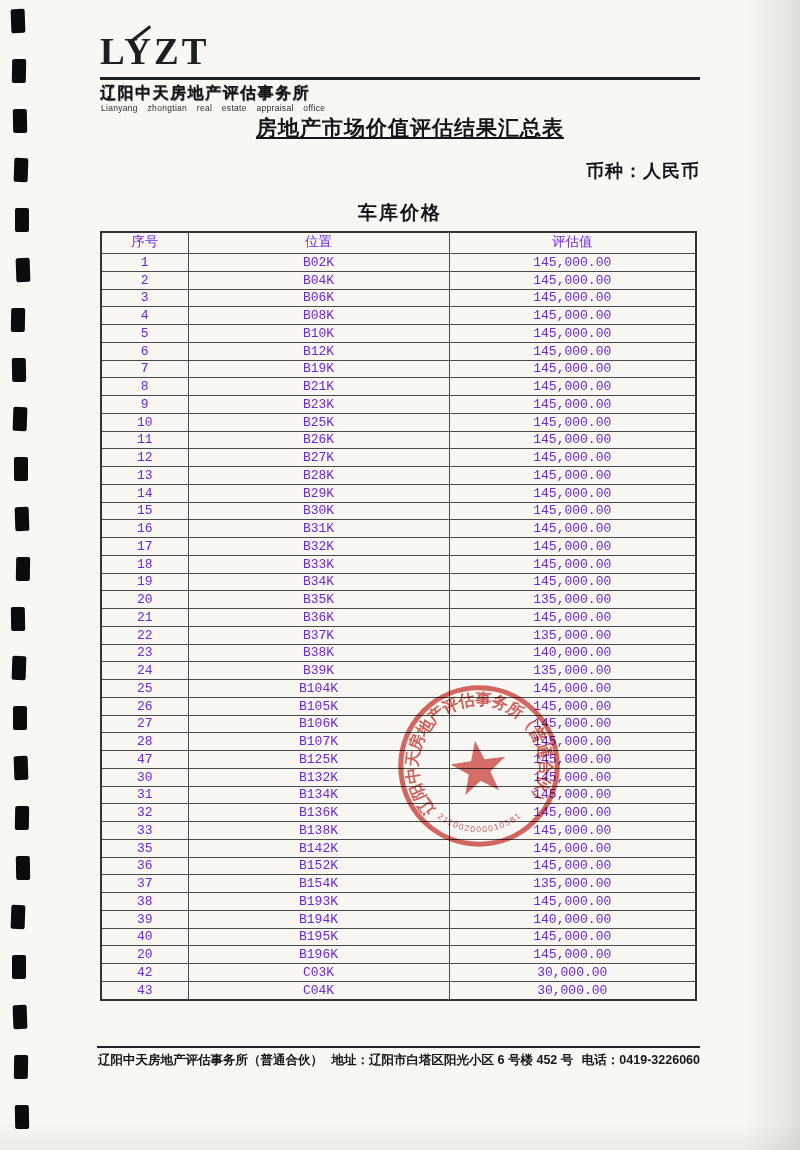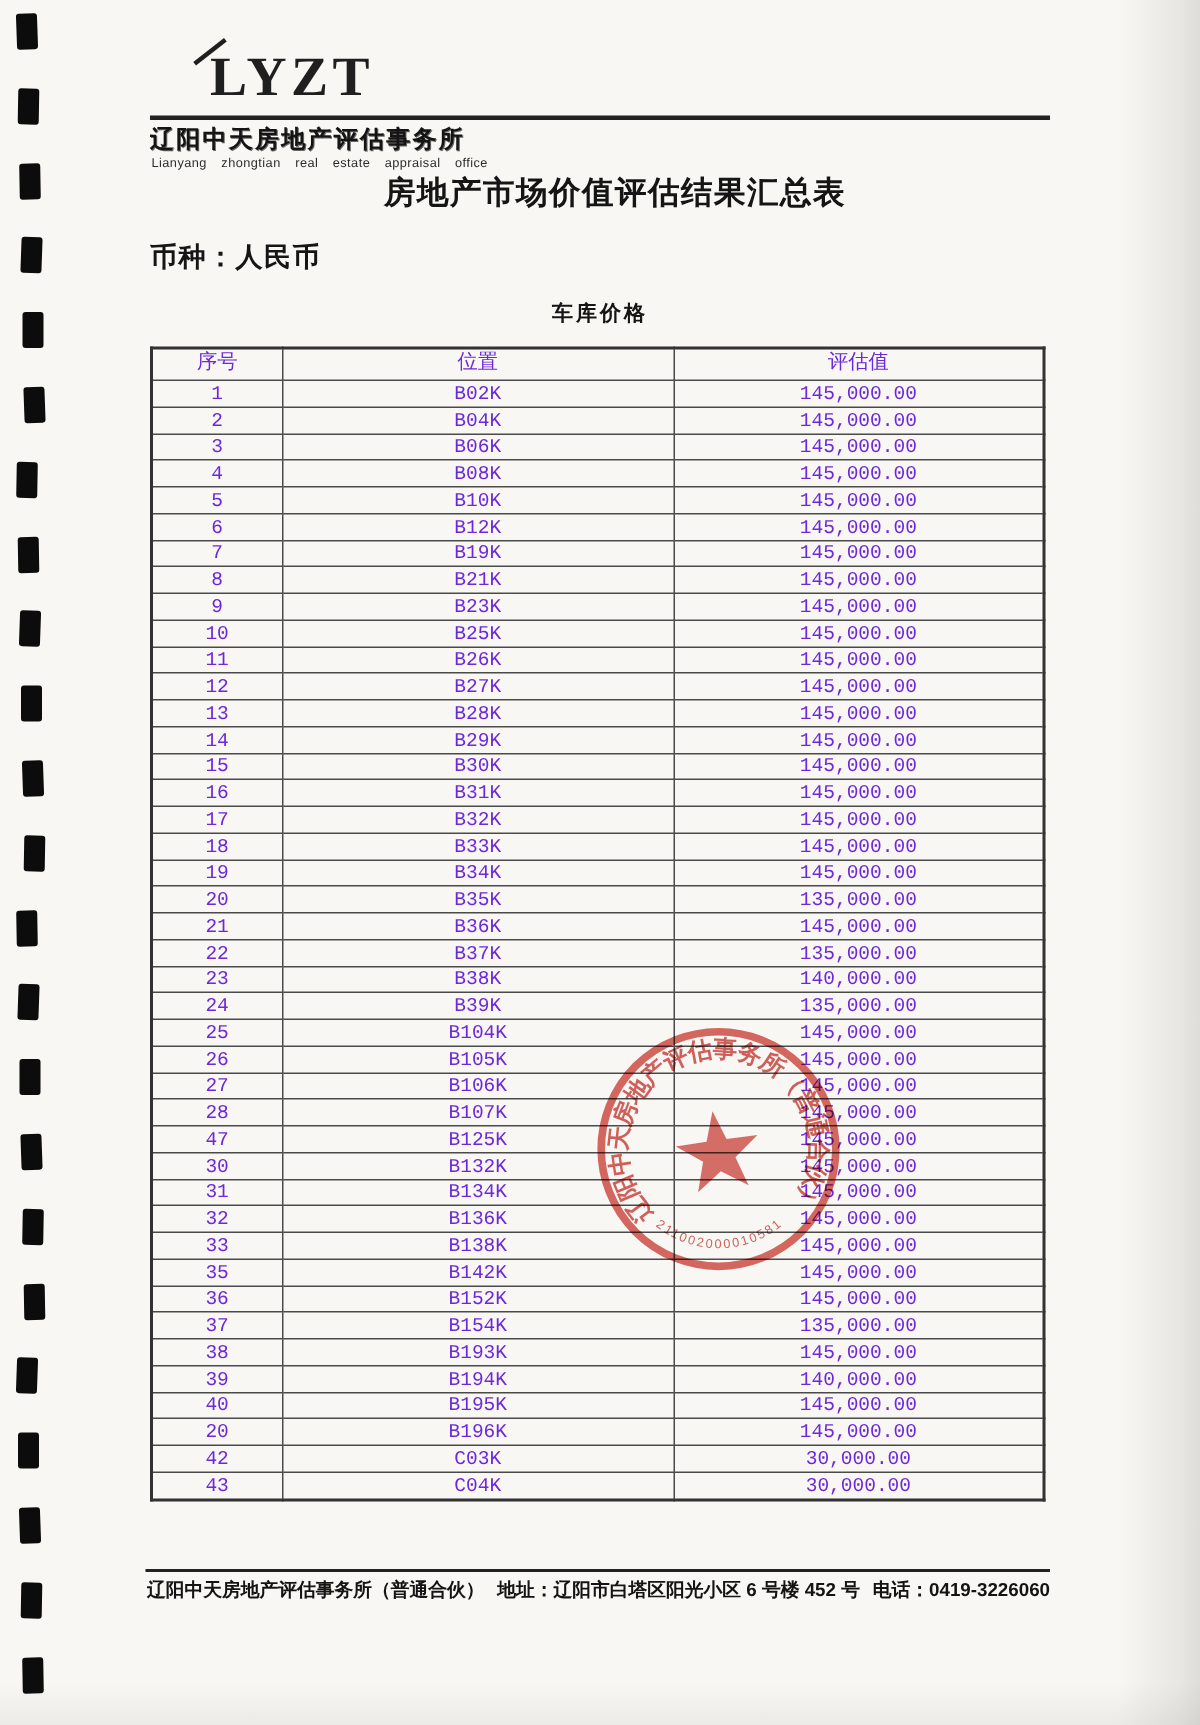--- a/index.html
+++ b/index.html
@@ -13,49 +13,49 @@
   .edge-right{position:absolute;top:0;right:0;width:55px;height:1150px;
     background:linear-gradient(to right, rgba(0,0,0,0) 0%, rgba(90,85,78,0.10) 75%, rgba(90,85,78,0.16) 100%);pointer-events:none;}
   .edge-bottom{position:absolute;left:0;bottom:0;width:800px;height:28px;
     background:linear-gradient(to bottom, rgba(0,0,0,0), rgba(90,85,78,0.08));pointer-events:none;}
   
   .mark{position:absolute;width:14px;background:#0c0c0c;border-radius:2px;}
   
   .logo-acronym{
     position:absolute;left:100px;top:30px;
     font-family:"Liberation Serif", serif;font-weight:bold;
-    font-size:37px;letter-spacing:3px;color:#1f1f1f;margin-left:40px;
+    font-size:37px;letter-spacing:3px;color:#1f1f1f;
   }
   .logo-slash{position:absolute;left:127px;top:33px;width:26px;height:3px;background:#1f1f1f;transform:rotate(-38deg);}
   .logo-rule{position:absolute;left:100px;top:77px;width:600px;height:3px;background:#222;}
   .logo-cn{
     position:absolute;left:100px;top:83px;
     font-family:"Liberation Sans", sans-serif;font-weight:bold;
     font-size:16px;letter-spacing:1.5px;color:#141414;
     text-shadow:0.6px 0.6px 0 #6a6a6a;
   }
   .logo-en{
     position:absolute;left:101px;top:103px;
     font-family:"Liberation Sans", sans-serif;font-weight:normal;
     font-size:8.5px;word-spacing:7px;letter-spacing:0.3px;color:#2c2c2c;
   }
   .doc-title{
     position:absolute;left:100px;top:114px;width:620px;text-align:center;
     font-family:"Liberation Sans", sans-serif;font-weight:bold;
-    font-size:21px;letter-spacing:1px;color:#151515;
+    font-size:21px;letter-spacing:1px;color:#151515;text-decoration:underline;
   }
   .currency{
-    position:absolute;left:100px;top:159px;width:600px;text-align:left;
+    position:absolute;left:100px;top:159px;width:600px;text-align:right;
     font-family:"Liberation Sans", sans-serif;font-weight:bold;
     font-size:18px;letter-spacing:1px;color:#151515;
   }
   .section-title{
     position:absolute;left:100px;top:200px;width:600px;text-align:center;
     font-family:"Liberation Sans", sans-serif;font-weight:bold;
-    font-size:14px;letter-spacing:2px;color:#151515;
+    font-size:19px;letter-spacing:2px;color:#151515;
   }
   
   table.main{
     position:absolute;left:100px;top:231px;width:595px;
     border-collapse:collapse;table-layout:fixed;
     font-family:Liberation Mono, monospace;font-size:13px;color:#6d28d9;
   }
   table.main col.c1{width:87px;}
   table.main col.c2{width:261px;}
   table.main col.c3{width:247px;}

